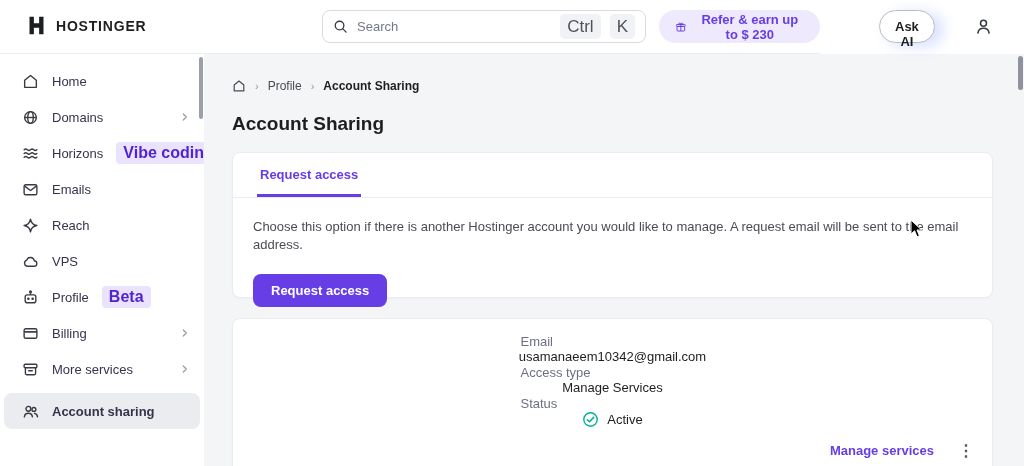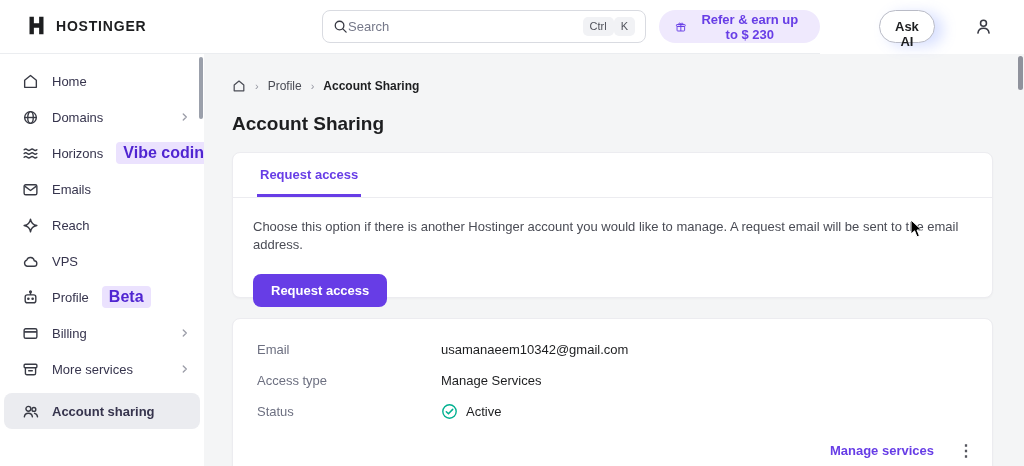--- a/index.html
+++ b/index.html
@@ -4,24 +4,24 @@
 <style>
   * { margin:0; padding:0; box-sizing:border-box; }
   html,body { width:1024px; height:466px; overflow:hidden; }
   body { font-family:"Liberation Sans","DejaVu Sans",sans-serif; color:#1d1e20; background:#fff; position:relative; }
   .app { position:absolute; inset:0; width:1024px; height:466px; overflow:hidden; background:#fff; }
 
   
   .header { position:absolute; top:0; left:0; width:820px; height:54px; background:#fff; border-bottom:1px solid #ebedf0; z-index:5; }
   .logo { position:absolute; left:26px; top:15px; display:flex; align-items:center; gap:9px; }
   .logo-text { font-size:14px; font-weight:800; letter-spacing:.8px; color:#1d1e20; }
-  .search-box { position:absolute; left:322px; top:10px; width:324px; height:33px; border:1px solid #d9dbe1; border-radius:8px; display:flex; align-items:center; padding:0 10px; background:#fff; cursor:text; }
+  .search-box { position:absolute; left:322px; top:10px; width:324px; height:33px; border:1px solid #d9dbe1; border-radius:8px; display:flex; align-items:center; padding:0 10px; gap:9px; background:#fff; cursor:text; }
   .search-input { border:none; outline:none; flex:1; font-size:13px; color:#36344d; font-family:inherit; background:transparent; }
   .search-input::placeholder { color:#757889; }
-  .kbd { background:#f1f2f5; border-radius:5px; font-size:11px; color:#50525b; padding:4px 7px; line-height:1; white-space:nowrap; }
+  .kbd { background:#f1f2f5; border-radius:5px; font-size:17px; color:#50525b; padding:4px 7px; line-height:1; white-space:nowrap; }
   .refer-btn { position:absolute; left:659px; top:10px; height:33px; padding:0 16px; background:#efe9fd; color:var(--primary,#673de6); border:none; border-radius:17px; font-size:13px; font-weight:600; display:flex; align-items:center; gap:9px; cursor:pointer; font-family:inherit; }
   .askai-btn { position:absolute; left:879px; top:10px; height:33px; padding:0 15px; border:1px solid #b9bbc6; background:#fff; border-radius:17px; font-size:13px; font-weight:700; color:#1d1e20; display:flex; align-items:center; gap:8px; cursor:pointer; font-family:inherit; box-shadow:8px 3px 14px rgba(110,140,255,.28);flex-direction:column; }
   .profile-btn { position:absolute; left:974px; top:17px; background:none; border:none; cursor:pointer; padding:0; }
 
   
   .sidebar { position:absolute; top:54px; left:0; width:204px; height:412px; background:#fff; padding-top:9px; }
   .side-item { height:36px; display:flex; align-items:center; gap:13px; padding:0 12px 0 22px; font-size:13px; color:#36344d; cursor:pointer; }
   .side-item .label { white-space:nowrap; }
   .side-item .spacer { flex:1; }
   .side-item.active { background:#ebecf0; border-radius:8px; margin:6px 4px 0; padding-left:18px; font-weight:600; }
@@ -43,21 +43,21 @@
   .card2 { top:264px; height:210px; }
 
   .tabs { display:flex; gap:40px; padding:0 24px; border-bottom:1px solid #ececf0; height:45px; }
   .tab { display:flex; align-items:center; font-size:13px; color:#1d1e20; cursor:pointer; border-bottom:3px solid transparent; padding:2px 3px 0; }
   .tab.active { color:var(--primary,#673de6); font-weight:700; border-bottom-color:var(--primary,#673de6); }
 
   .card1-desc { padding:20px 20px 0; font-size:13px; color:#4a4c55; line-height:18px; }
   .primary-btn { margin:20px 0 0 20px; background:var(--primary,#673de6); color:#fff; border:none; border-radius:8px; font-size:13px; font-weight:700; padding:9px 18px; cursor:pointer; font-family:inherit; }
 
   .info-rows { padding:15px 24px 0; }
-  .info-row { display:flex; align-items:center; height:31px; font-size:13px; }
+  .info-row { display:flex; align-items:center; height:31px; font-size:13px;flex-direction:column; }
   .info-row .ilabel { width:184px; color:#6d7081; }
   .info-row .ivalue { color:#1d1e20; }
   .status-val { display:flex; align-items:center; gap:8px; color:#1d1e20; }
   .card-actions { position:absolute; top:118px; right:12px; display:flex; align-items:center; gap:8px; }
   .manage-link { color:var(--primary,#673de6); font-size:13px; font-weight:700; background:none; border:none; cursor:pointer; font-family:inherit; padding:6px 10px; }
   .dots-btn { background:none; border:none; cursor:pointer; color:#55565e; font-size:16px; font-weight:700; padding:2px 6px; line-height:1; }
   .main-scroll { position:absolute; top:2px; right:1px; width:5px; height:34px; background:#8f929c; border-radius:3px; cursor:pointer; z-index:6; }
   .cursor { position:absolute; left:706px; top:165px; z-index:10; pointer-events:none; }
 </style>
 </head>

